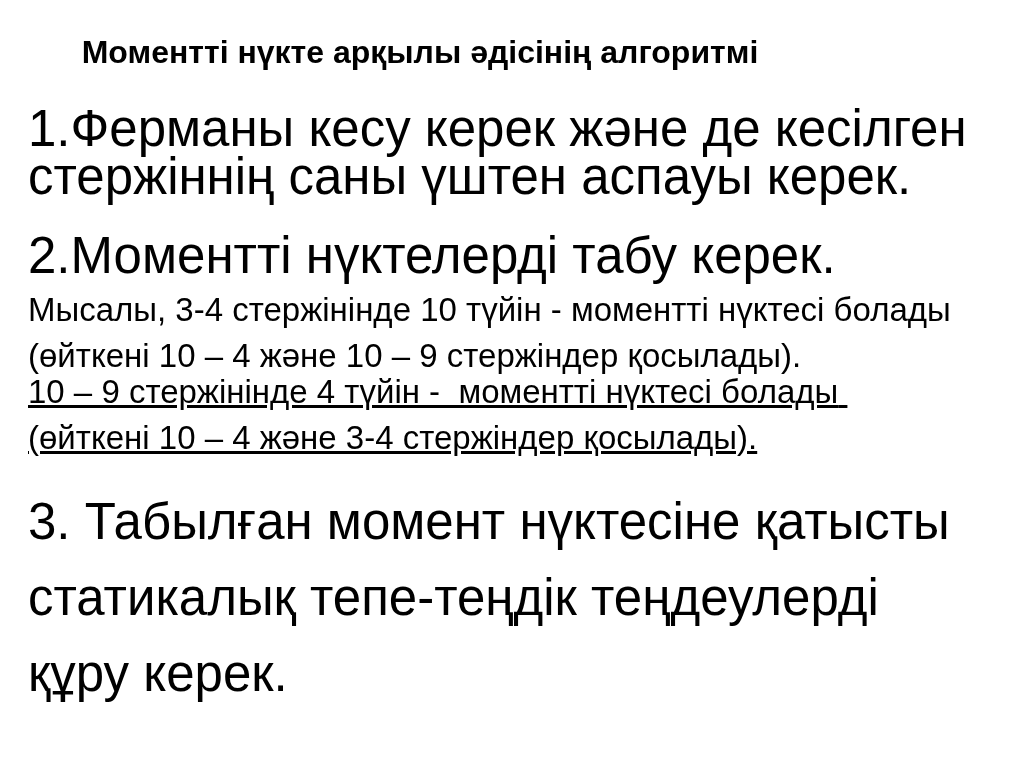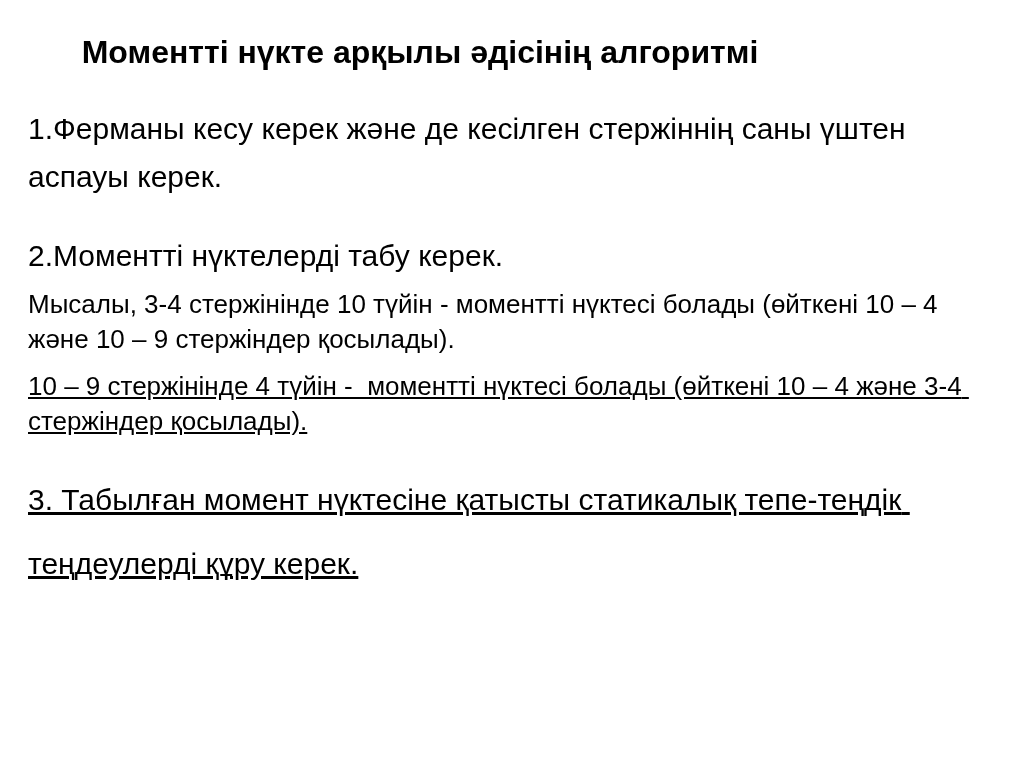--- a/index.html
+++ b/index.html
@@ -34,32 +34,32 @@
   }
   .para {
     position: absolute;
     left: 28px;
     width: 940px;
     margin: 0;
     white-space: pre-wrap;
     word-spacing: 0;
   }
   .para-large {
-    font-size: 30px;
+    font-size: 51px;
     line-height: 48px;
   }
   .para-small {
-    font-size: 26px;
-    line-height: 35px;
+    font-size: 33px;
+    line-height: 46px;
   }
   .p1 { top: 105px; }
   .p2 { top: 222px; margin-top: 10px; }
   .p3 { top: 287px; }
   .p4 { top: 369px; text-decoration: underline; }
-  .p5 { top: 468px; line-height: 64px; text-decoration: underline; }
+  .p5 { top: 484px; line-height: 76px; }
 </style>
 </head>
 <body>
 
 <div class="slide">
   <h1 class="slide-title">Моментті нүкте арқылы әдісінің алгоритмі</h1>
 
   <p class="para para-large p1">1.Ферманы кесу керек және де кесілген стержіннің саны үштен аспауы керек.</p>
 
   <p class="para para-large p2">2.Моментті нүктелерді табу керек.</p>

